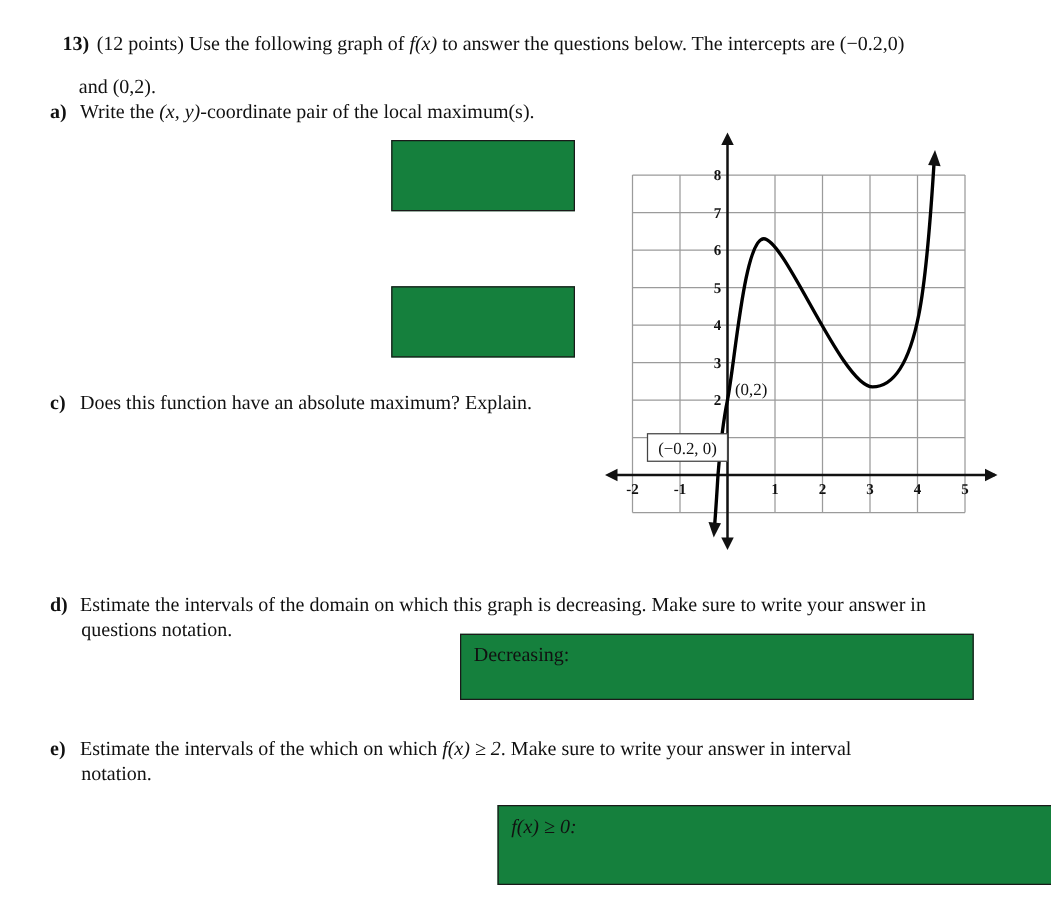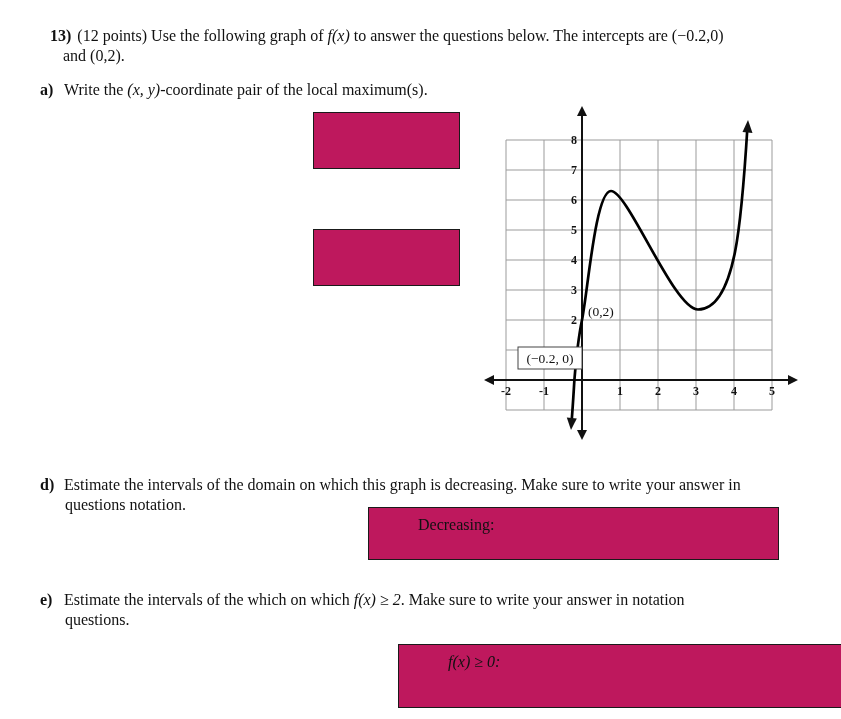--- a/index.html
+++ b/index.html
@@ -4,51 +4,54 @@
 <style>
   html, body { margin:0; padding:0; background:#ffffff; }
   .page {
     position:relative; width:841px; height:719px; background:#ffffff;
     font-family:"Liberation Serif", serif; color:#111; overflow:hidden;
   }
   .row { position:absolute; white-space:nowrap; font-size:16px; line-height:20px; }
   .qnum { font-weight:bold; margin-right:6px; }
   .plabel { font-weight:bold; display:inline-block; width:24px; }
   .math { font-style:italic; }
-  .abox { position:absolute; border:1.6px solid #1a1a1a; background:#be185d; box-sizing:border-box;padding-left:39px; }
+  .abox { position:absolute; border:1.6px solid #1a1a1a; background:#15803d; box-sizing:border-box; }
   .boxlabel { display:block; padding:8px 10px 0 10px; font-size:16px; }
   .graph-wrap { position:absolute; left:478px; top:92px; width:330px; height:360px; }
   .gridline { stroke:#9b9b9b; stroke-width:1; fill:none; }
   .axis { stroke:#111; stroke-width:2; }
   .arrow { fill:#111; stroke:none; }
   .curve { stroke:#000; stroke-width:2.7; fill:none; stroke-linecap:round; }
   .ytick { font:bold 12px "Liberation Serif", serif; text-anchor:end; fill:#111; }
   .xtick { font:bold 12px "Liberation Serif", serif; text-anchor:middle; fill:#111; }
   .ptlabel { font:13.5px "Liberation Serif", serif; fill:#111; }
   .callout-rect { fill:#ffffff; stroke:#444; stroke-width:1; }
 </style>
 </head>
 <body>
 
 <div class="page">
 
   <div class="row" style="left:50px; top:26px;">
     <span class="qnum">13)</span><span>(12 points) Use the following graph of </span><span class="math">f(x)</span><span> to answer the questions below.  The intercepts are (−0.2,0)</span>
   </div>
-  <div class="row" style="left:63px; top:46px;">
+  <div class="row" style="left:63px; top:60px;">
     <span>and (0,2).</span>
   </div>
 
   <div class="row" style="left:40px; top:80px;">
     <span class="plabel">a)</span><span>Write the </span><span class="math">(x, y)</span><span>-coordinate pair of the local maximum(s).</span>
   </div>
   <div class="abox" style="left:313px; top:112px; width:147px; height:57px;"></div>
 
   <div class="abox" style="left:313px; top:229px; width:147px; height:57px;"></div>
 
+  <div class="row" style="left:40px; top:313px;">
+    <span class="plabel">c)</span><span>Does this function have an absolute maximum? Explain.</span>
+  </div>
 
   <div class="graph-wrap">
     <svg width="330" height="360" viewBox="0 0 330 360">
 
       <path class="gridline" d="M28 48V318 M66 48V318 M104 48V318 M142 48V318 M180 48V318 M218 48V318 M256 48V318 M294 48V318 M28 48H294 M28 78H294 M28 108H294 M28 138H294 M28 168H294 M28 198H294 M28 228H294 M28 258H294 M28 288H294 M28 318H294"></path>
 
       <line class="axis" x1="10" y1="288" x2="318" y2="288"></line>
       <line class="axis" x1="104" y1="20" x2="104" y2="342"></line>
       <polygon class="arrow" points="6,288 16,283 16,293"></polygon>
       <polygon class="arrow" points="320,288 310,283 310,293"></polygon>
@@ -85,22 +88,22 @@
     <span class="plabel">d)</span><span>Estimate the intervals of the domain on which this graph is decreasing. Make sure to write your answer in</span>
   </div>
   <div class="row" style="left:65px; top:495px;">
     <span>questions notation.</span>
   </div>
   <div class="abox" style="left:368px; top:507px; width:411px; height:53px;">
     <span class="boxlabel">Decreasing:</span>
   </div>
 
   <div class="row" style="left:40px; top:590px;">
-    <span class="plabel">e)</span><span>Estimate the intervals of the which on which </span><span class="math">f(x) ≥ 2</span><span>. Make sure to write your answer in notation</span>
+    <span class="plabel">e)</span><span>Estimate the intervals of the which on which </span><span class="math">f(x) ≥ 2</span><span>. Make sure to write your answer in interval</span>
   </div>
   <div class="row" style="left:65px; top:610px;">
-    <span>questions.</span>
+    <span>notation.</span>
   </div>
   <div class="abox" style="left:398px; top:644px; width:452px; height:64px;">
     <span class="boxlabel math">f(x) ≥ 0:</span>
   </div>
 
 </div>
 
 </body></html>

